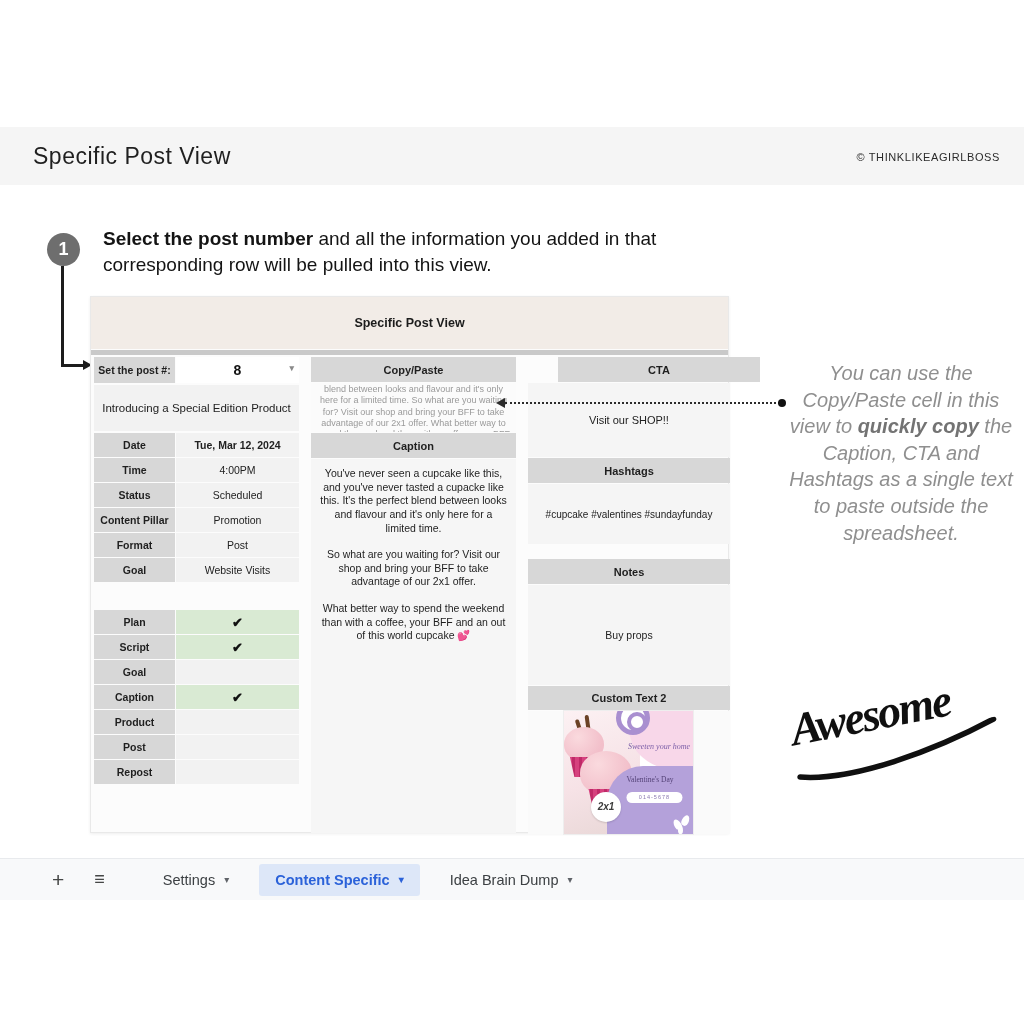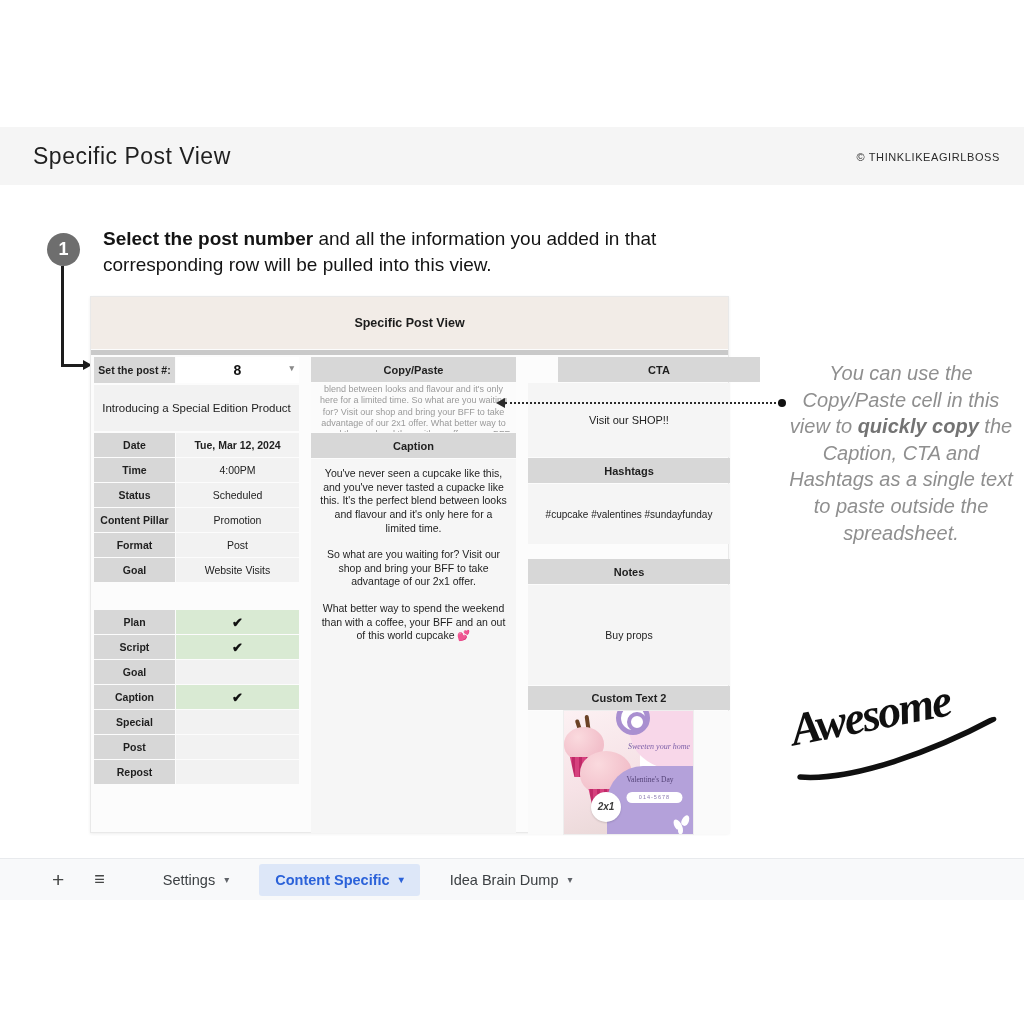--- a/index.html
+++ b/index.html
@@ -175,21 +175,21 @@
     <div class="lite-cell d-value" style="top:261px">Website Visits</div>
 
     <div class="hdr-cell c-label" style="top:313px">Plan</div>
     <div class="lite-cell c-value checked" style="top:313px">✔</div>
     <div class="hdr-cell c-label" style="top:338px">Script</div>
     <div class="lite-cell c-value checked" style="top:338px">✔</div>
     <div class="hdr-cell c-label" style="top:363px">Goal</div>
     <div class="lite-cell c-value" style="top:363px"></div>
     <div class="hdr-cell c-label" style="top:388px">Caption</div>
     <div class="lite-cell c-value checked" style="top:388px">✔</div>
-    <div class="hdr-cell c-label" style="top:413px">Special</div>
+    <div class="hdr-cell c-label" style="top:413px">Product</div>
     <div class="lite-cell c-value" style="top:413px"></div>
     <div class="hdr-cell c-label" style="top:438px">Post</div>
     <div class="lite-cell c-value" style="top:438px"></div>
     <div class="hdr-cell c-label" style="top:463px">Repost</div>
     <div class="lite-cell c-value" style="top:463px"></div>
 
     <div class="hdr-cell m-hdr1">Copy/Paste</div>
     <div class="m-preview">blend between looks and flavour and it's only here for a limited time.  So what are you waiting for? Visit our shop and bring your BFF to take advantage of our 2x1 offer.  What better way to spend the weekend than with a coffee, your BFF and an out of this world cupcake 💕  Visit our SHOP!! #cupcake #valentines #sundayfunday</div>
     <div class="hdr-cell m-hdr2">Caption</div>
     <div class="m-caption">

